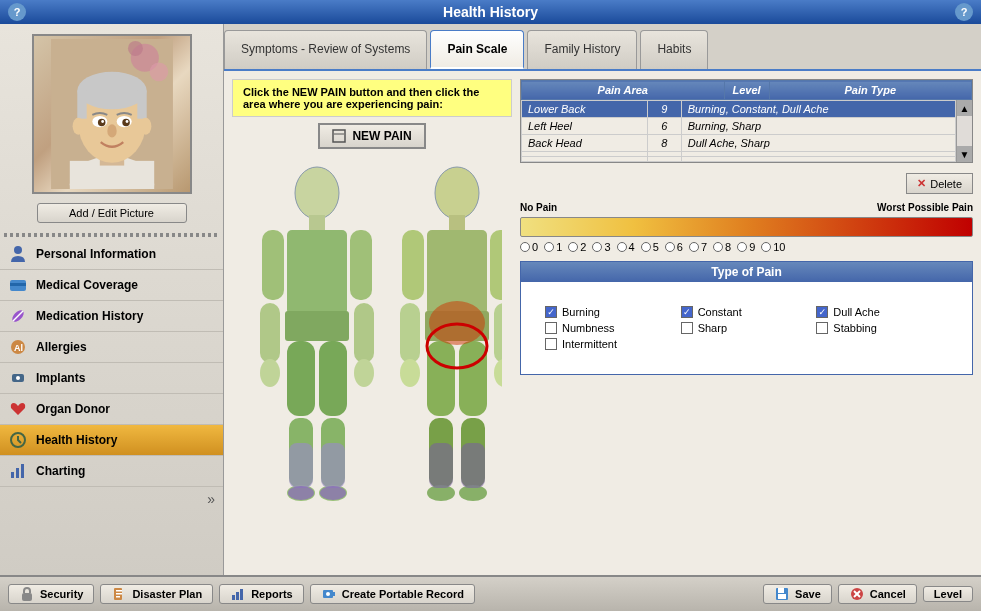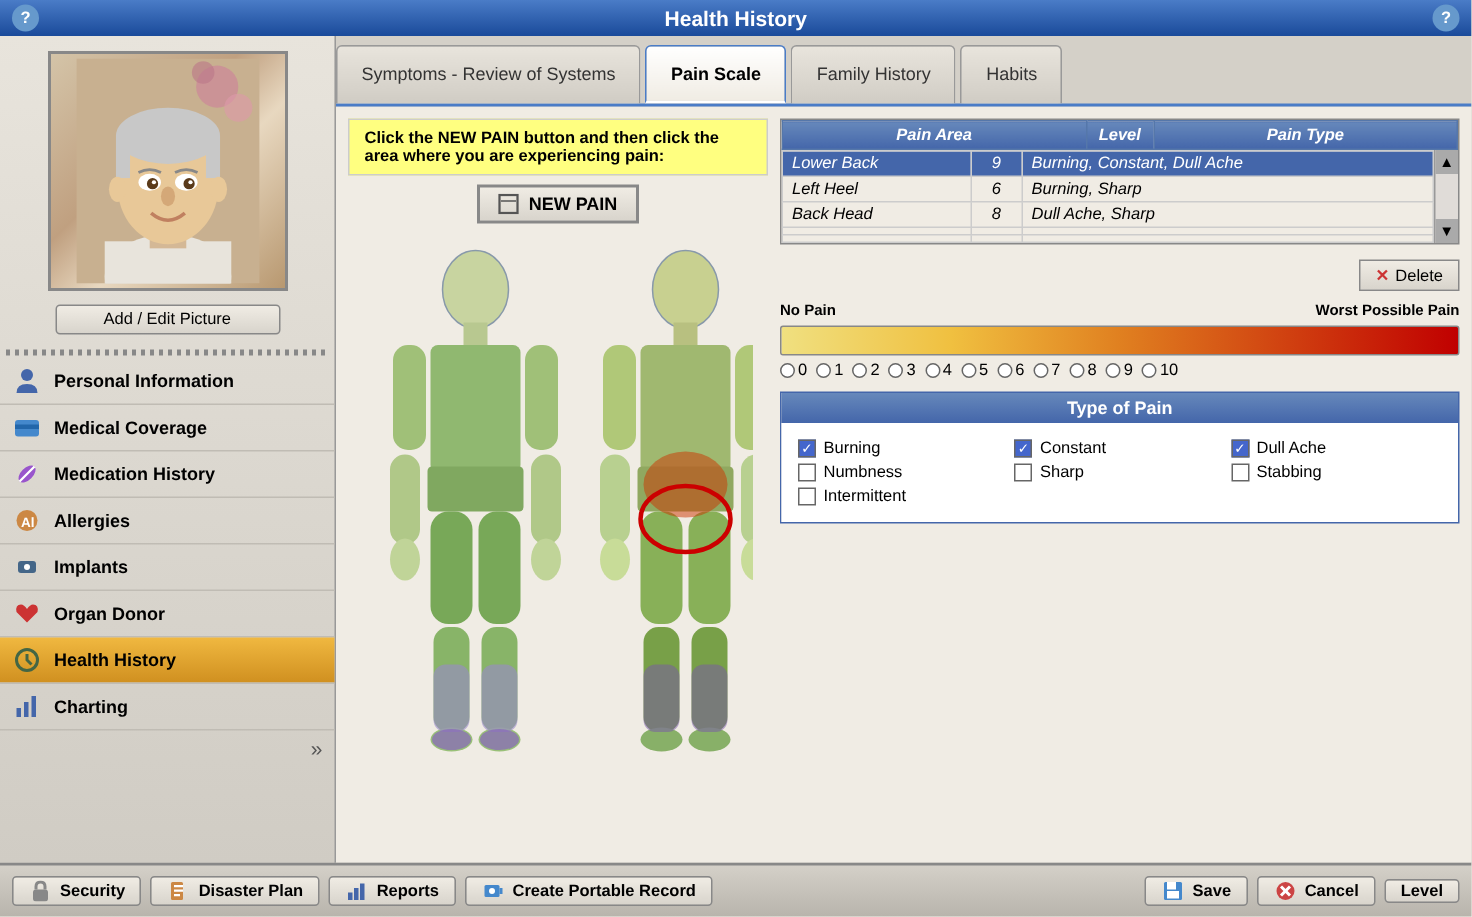--- a/index.html
+++ b/index.html
@@ -305,21 +305,21 @@
       color: white;
       text-align: center;
       padding: 3px;
       font-weight: bold;
       font-size: 12px;
     }
     .pain-type-grid {
       display: grid;
       grid-template-columns: 1fr 1fr 1fr;
       gap: 4px;
-      padding: 11px;
+      padding: 24px;
       background: white;
     }
     .checkbox-item {
       display: flex;
       align-items: center;
       gap: 5px;
       font-size: 11px;
       cursor: pointer;
     }
     .checkbox-box {

